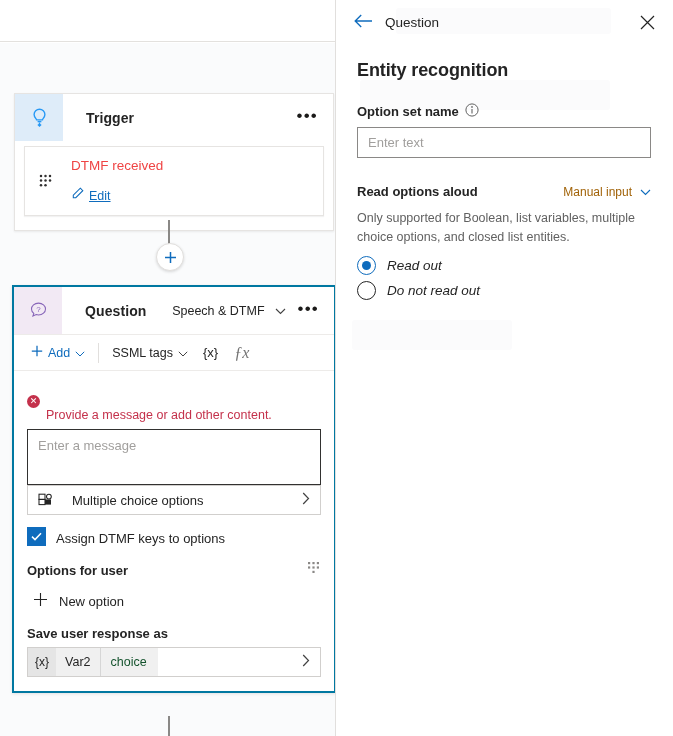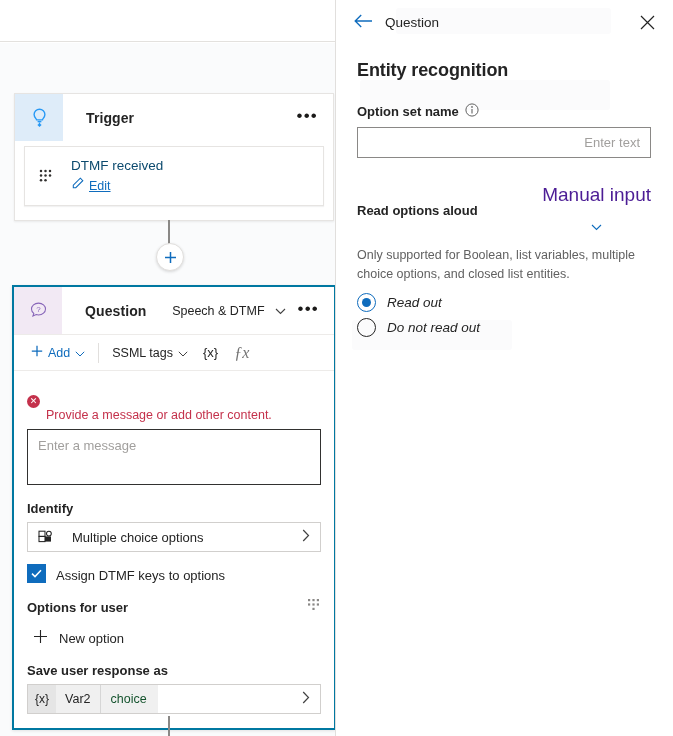--- a/index.html
+++ b/index.html
@@ -110,22 +110,22 @@
     width: 16px;
     flex: 0 0 16px;
     display: flex;
     align-items: center;
     justify-content: center;
     margin-right: 18px;
   }
   .subcard-body { line-height: 1.35; }
   .subcard-title {
     font-size: 13.5px;
-    color: #0c4a6e;
-    margin-bottom: 2px;
+    color: #ef4444;
+    margin-bottom: 12px;
   }
   .edit-row {
     display: flex;
     align-items: center;
     gap: 5px;
     cursor: pointer;
   }
   .edit-link {
     color: #0f6cbd;
     text-decoration: underline;
@@ -420,38 +420,36 @@
     width: 100%;
     height: 31px;
     border: 1px solid #8a8886;
     box-sizing: border-box;
     padding: 0 10px;
     font-family: "Liberation Sans", sans-serif;
     font-size: 13px;
     color: #0f172a;
     background: #fff;
     outline: none;
-    text-align: right;
   }
   .text-input::placeholder { color: #a19f9d; }
   .row-between {
     display: flex;
     align-items: center;
     margin-top: 26px;
     margin-bottom: 10px;
   }
   .link-dd {
     margin-left: auto;
     display: flex;
     align-items: center;
     gap: 8px;
-    color: #4c1d95;
-    font-size: 19px;
-    cursor: pointer;
-    flex-direction: column;
+    color: #a16207;
+    font-size: 12px;
+    cursor: pointer;
   }
   .help-text {
     font-size: 12.5px;
     color: #616161;
     line-height: 1.55;
     margin: 0 0 8px;
     max-width: 280px;
   }
   .radio-row {
     display: flex;
@@ -589,21 +587,20 @@
         </div>
 
         <div class="q-body">
           <div class="err-row">
             <span class="err-icon">✕</span>
             <span class="err-text">Provide a message or add other content.</span>
           </div>
 
           <div class="msg-box">Enter a message</div>
 
-          <div class="sec-label">Identify</div>
           <div class="pick-row">
             <span>
               <svg width="16" height="15" viewBox="0 0 16 15">
                 <rect x="1" y="3.2" width="6" height="5.2" fill="none" stroke="#242424" stroke-width="1.05"></rect>
                 <rect x="1" y="8.4" width="6" height="5.2" fill="none" stroke="#242424" stroke-width="1.05"></rect>
                 <rect x="7" y="8.4" width="6" height="5.2" fill="#242424"></rect>
                 <path d="M8.5 5.6a2.4 2.4 0 114.8 0 2.4 2.4 0 01-4.8 0z" fill="none" stroke="#242424" stroke-width="1.05"></path>
               </svg>
             </span>
             <span class="pick-label">Multiple choice options</span>

